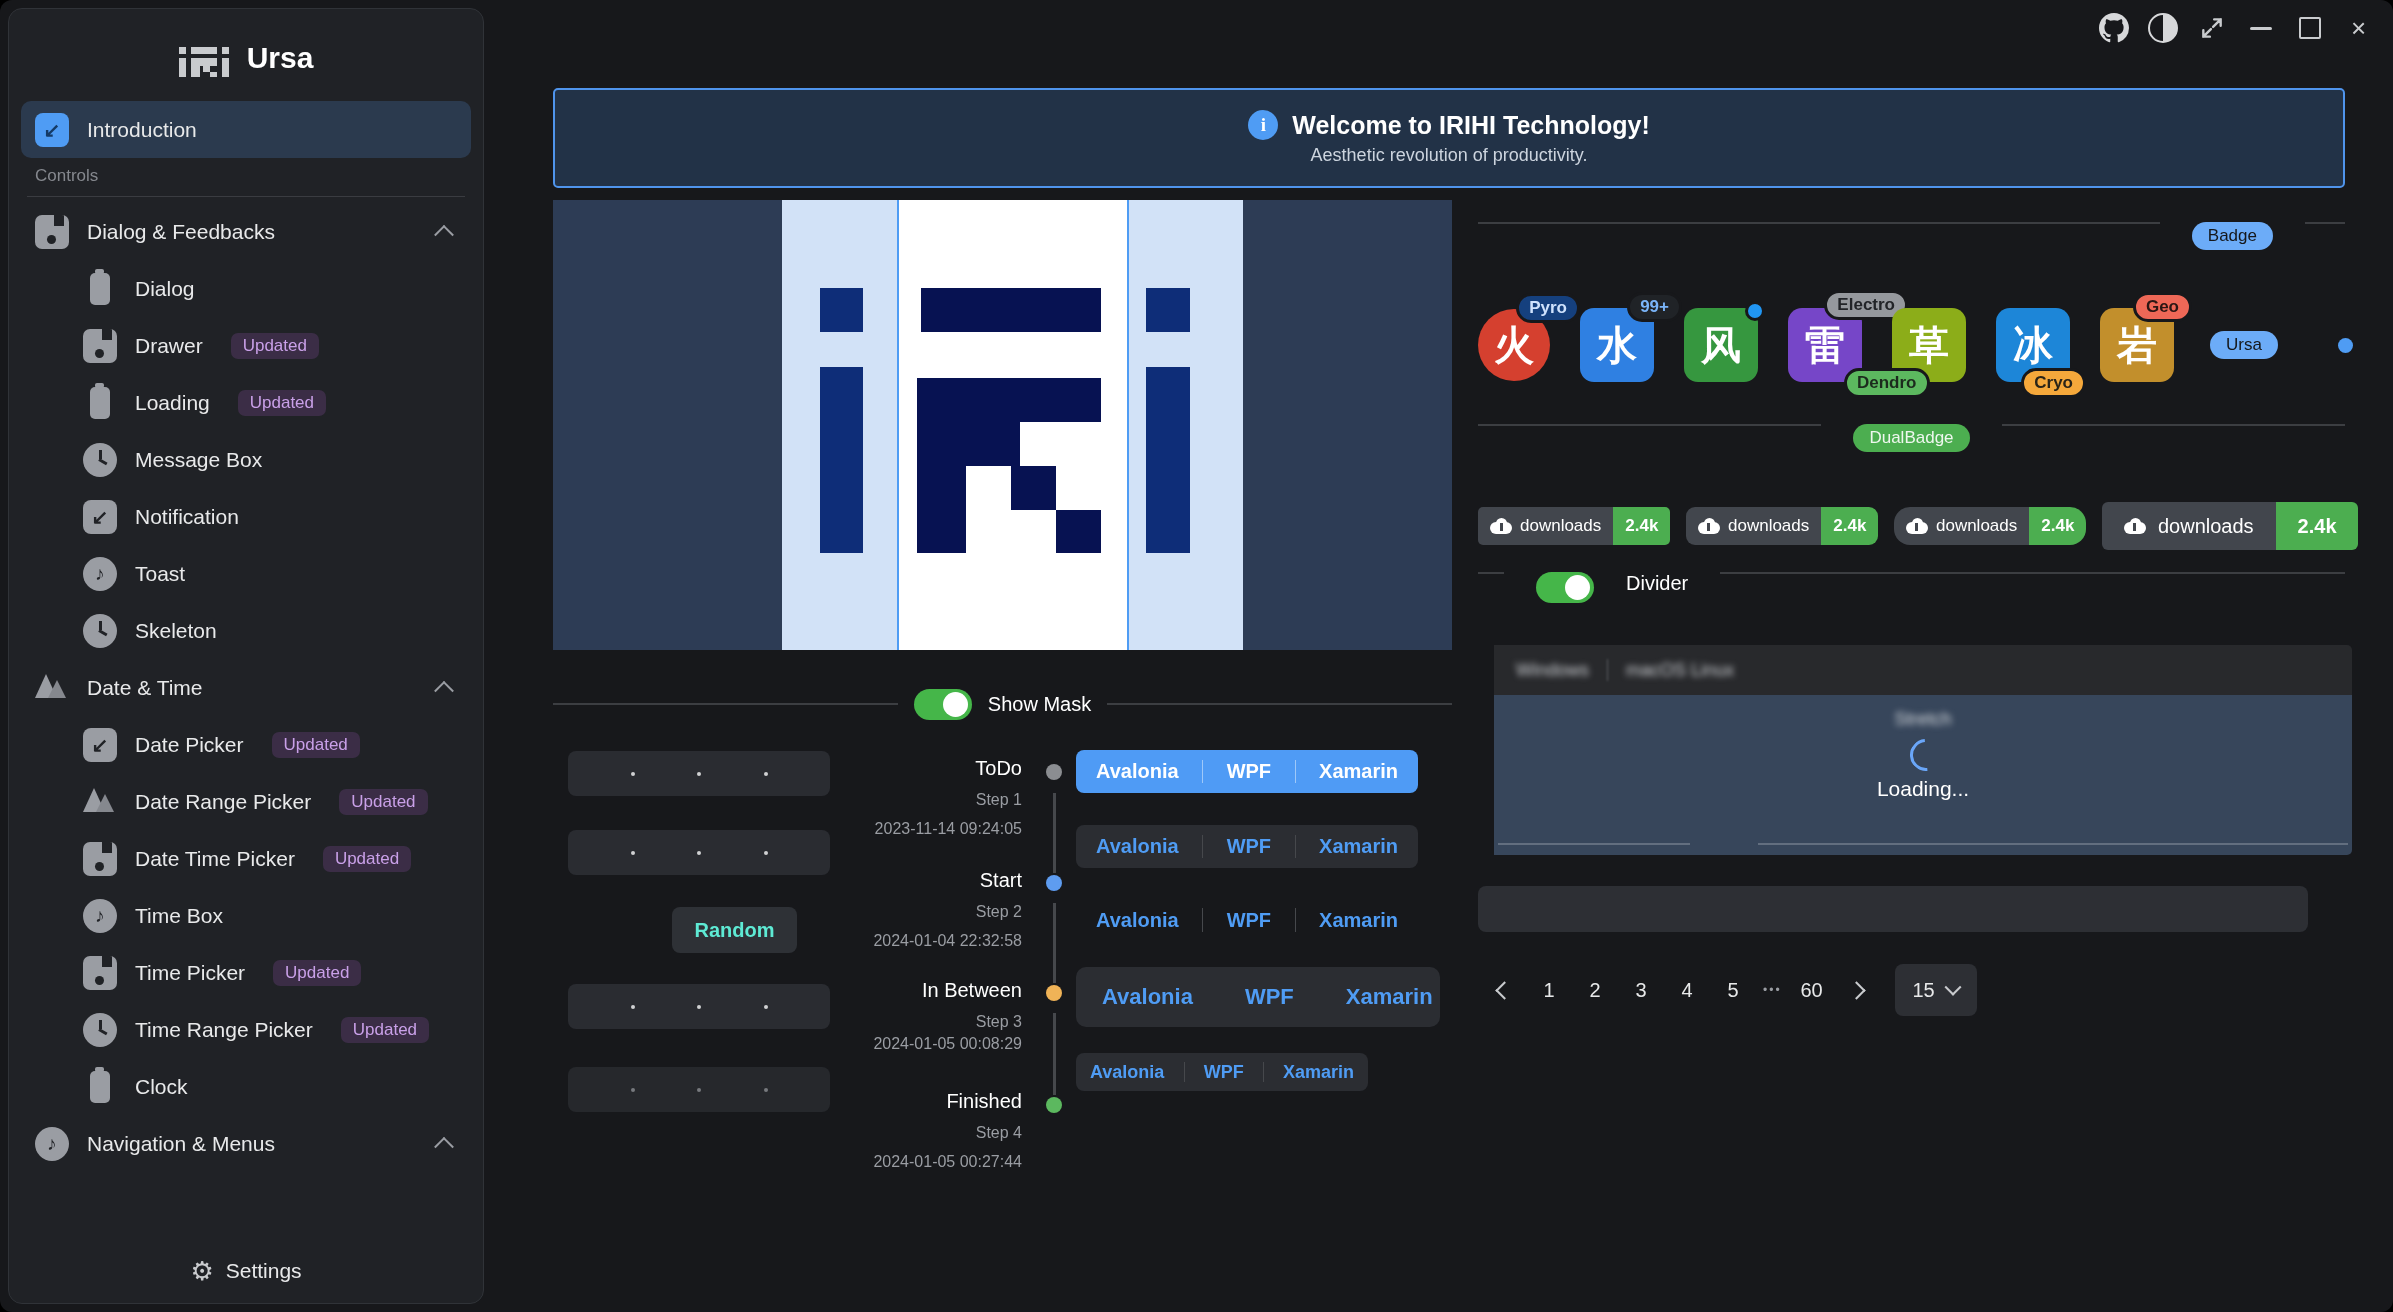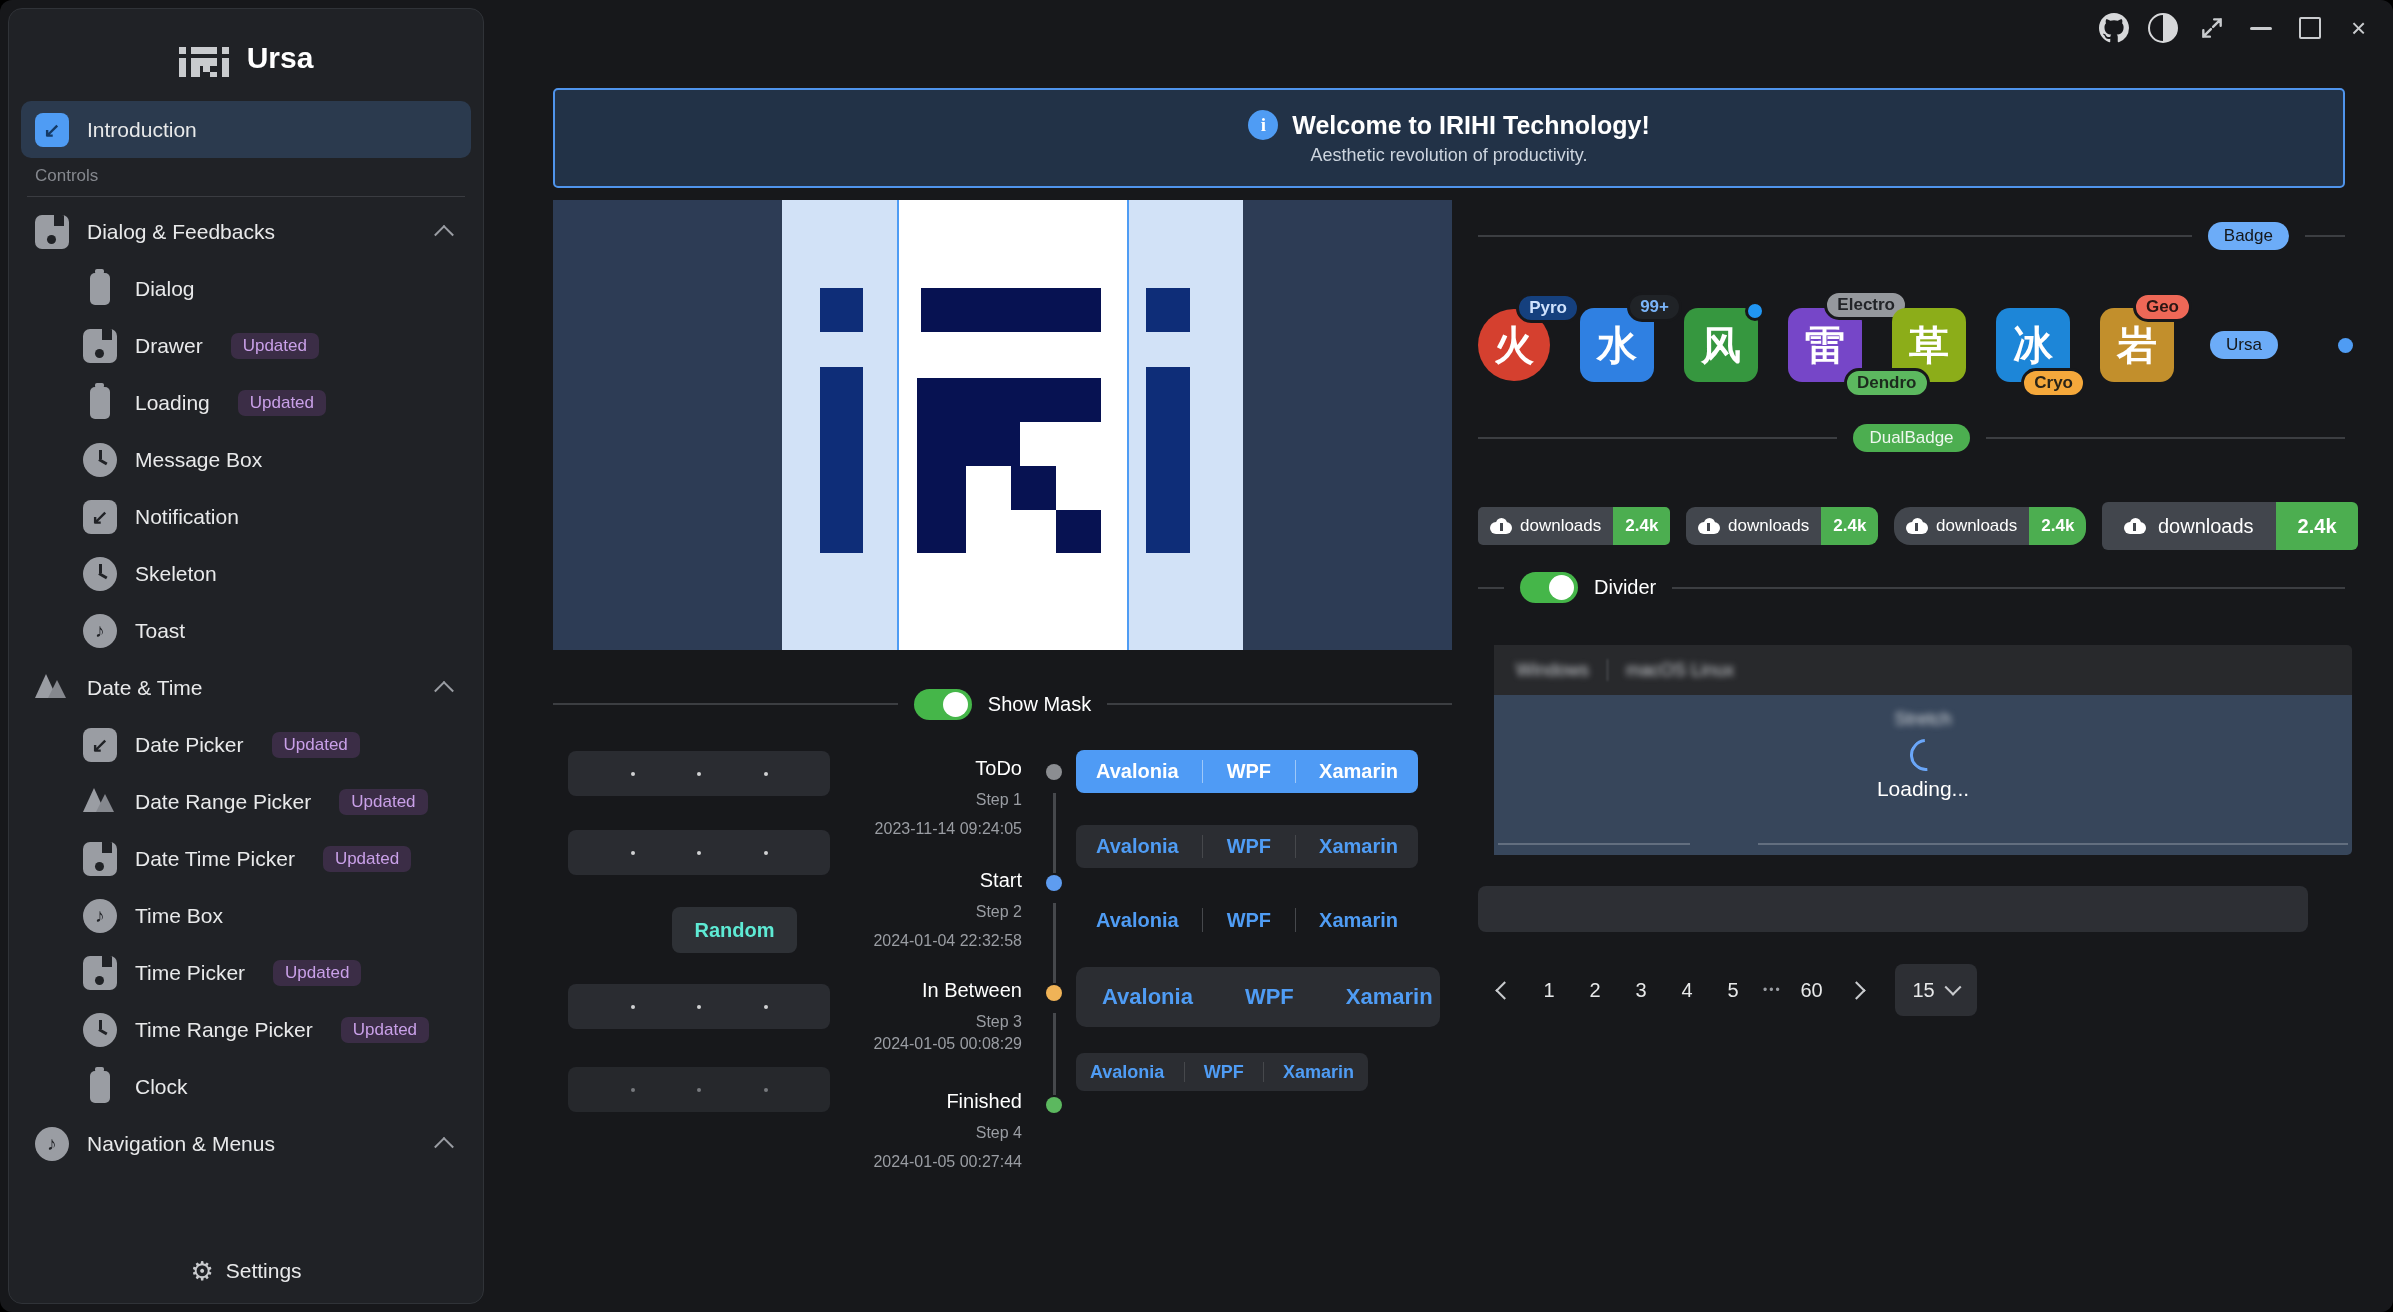--- a/index.html
+++ b/index.html
@@ -115,21 +115,21 @@
   .pg4{left:1076px;top:967px;width:364px;height:60px;background:#2b2d32;border-radius:10px;}
   .pg5{left:1076px;top:1053px;width:292px;height:38px;background:#2b2d32;}
   .pg2 .opt,.pg3 .opt,.pg4 .opt,.pg5 .opt{color:#4f9cf4;}
   .pg2 .opt,.pg3 .opt{font-size:20px;}
   .pg4 .opt{font-size:22px;padding:0 26px;}
   .pg5 .opt{font-size:18px;padding:0 14px;}
   .pg2 .sep,.pg3 .sep,.pg4 .sep,.pg5 .sep{background:#46484c;}
   .pgroup{justify-content:space-between;}
 
   
-  .hdiv{position:absolute;display:flex;align-items:center;gap:16px;}
+  .hdiv{position:absolute;display:flex;gap:32px;}
   .pill{padding:4px 16px;border-radius:999px;font-size:17px;white-space:nowrap;}
   .pill.blue{background:#6cacf8;color:#15171a;}
   .pill.green{background:#4cae50;color:#eef7ee;}
   .bdgrow{position:absolute;left:1478px;top:298px;width:880px;height:94px;display:flex;align-items:center;gap:30px;}
   .appic{width:74px;height:74px;border-radius:14px;display:flex;align-items:center;justify-content:center;
          color:#fff;font-size:40px;font-weight:bold;position:relative;flex:none;}
   .appic.round{border-radius:50%;width:72px;height:72px;}
   .c-fire{background:#d5402f;} .c-water{background:#2f80e2;} .c-wind{background:#36973f;}
   .c-thun{background:#7646c8;} .c-grass{background:#8cad19;} .c-ice{background:#1d86d8;} .c-rock{background:#c28f2c;}
   .bpill{position:absolute;font-size:17px;padding:2px 10px;border-radius:999px;border:3px solid #17181b;white-space:nowrap;}
@@ -259,26 +259,26 @@
       </div>
       <div class="srow child">
         <span class="sic clockic"></span>
         <span>Message Box</span>
       </div>
       <div class="srow child">
         <span class="sic arrowsq"></span>
         <span>Notification</span>
       </div>
       <div class="srow child">
+        <span class="sic note"></span>
+        <span>Toast</span>
+      </div>
+      <div class="srow child">
         <span class="sic clockic"></span>
         <span>Skeleton</span>
-      </div>
-      <div class="srow child">
-        <span class="sic note"></span>
-        <span>Toast</span>
       </div>
 
       <div class="srow">
         <span class="sic trees"></span>
         <span>Date &amp; Time</span>
         <span class="grow-spacer"></span>
           <span class="chev up"></span>
       </div>
 
       <div class="srow child">

